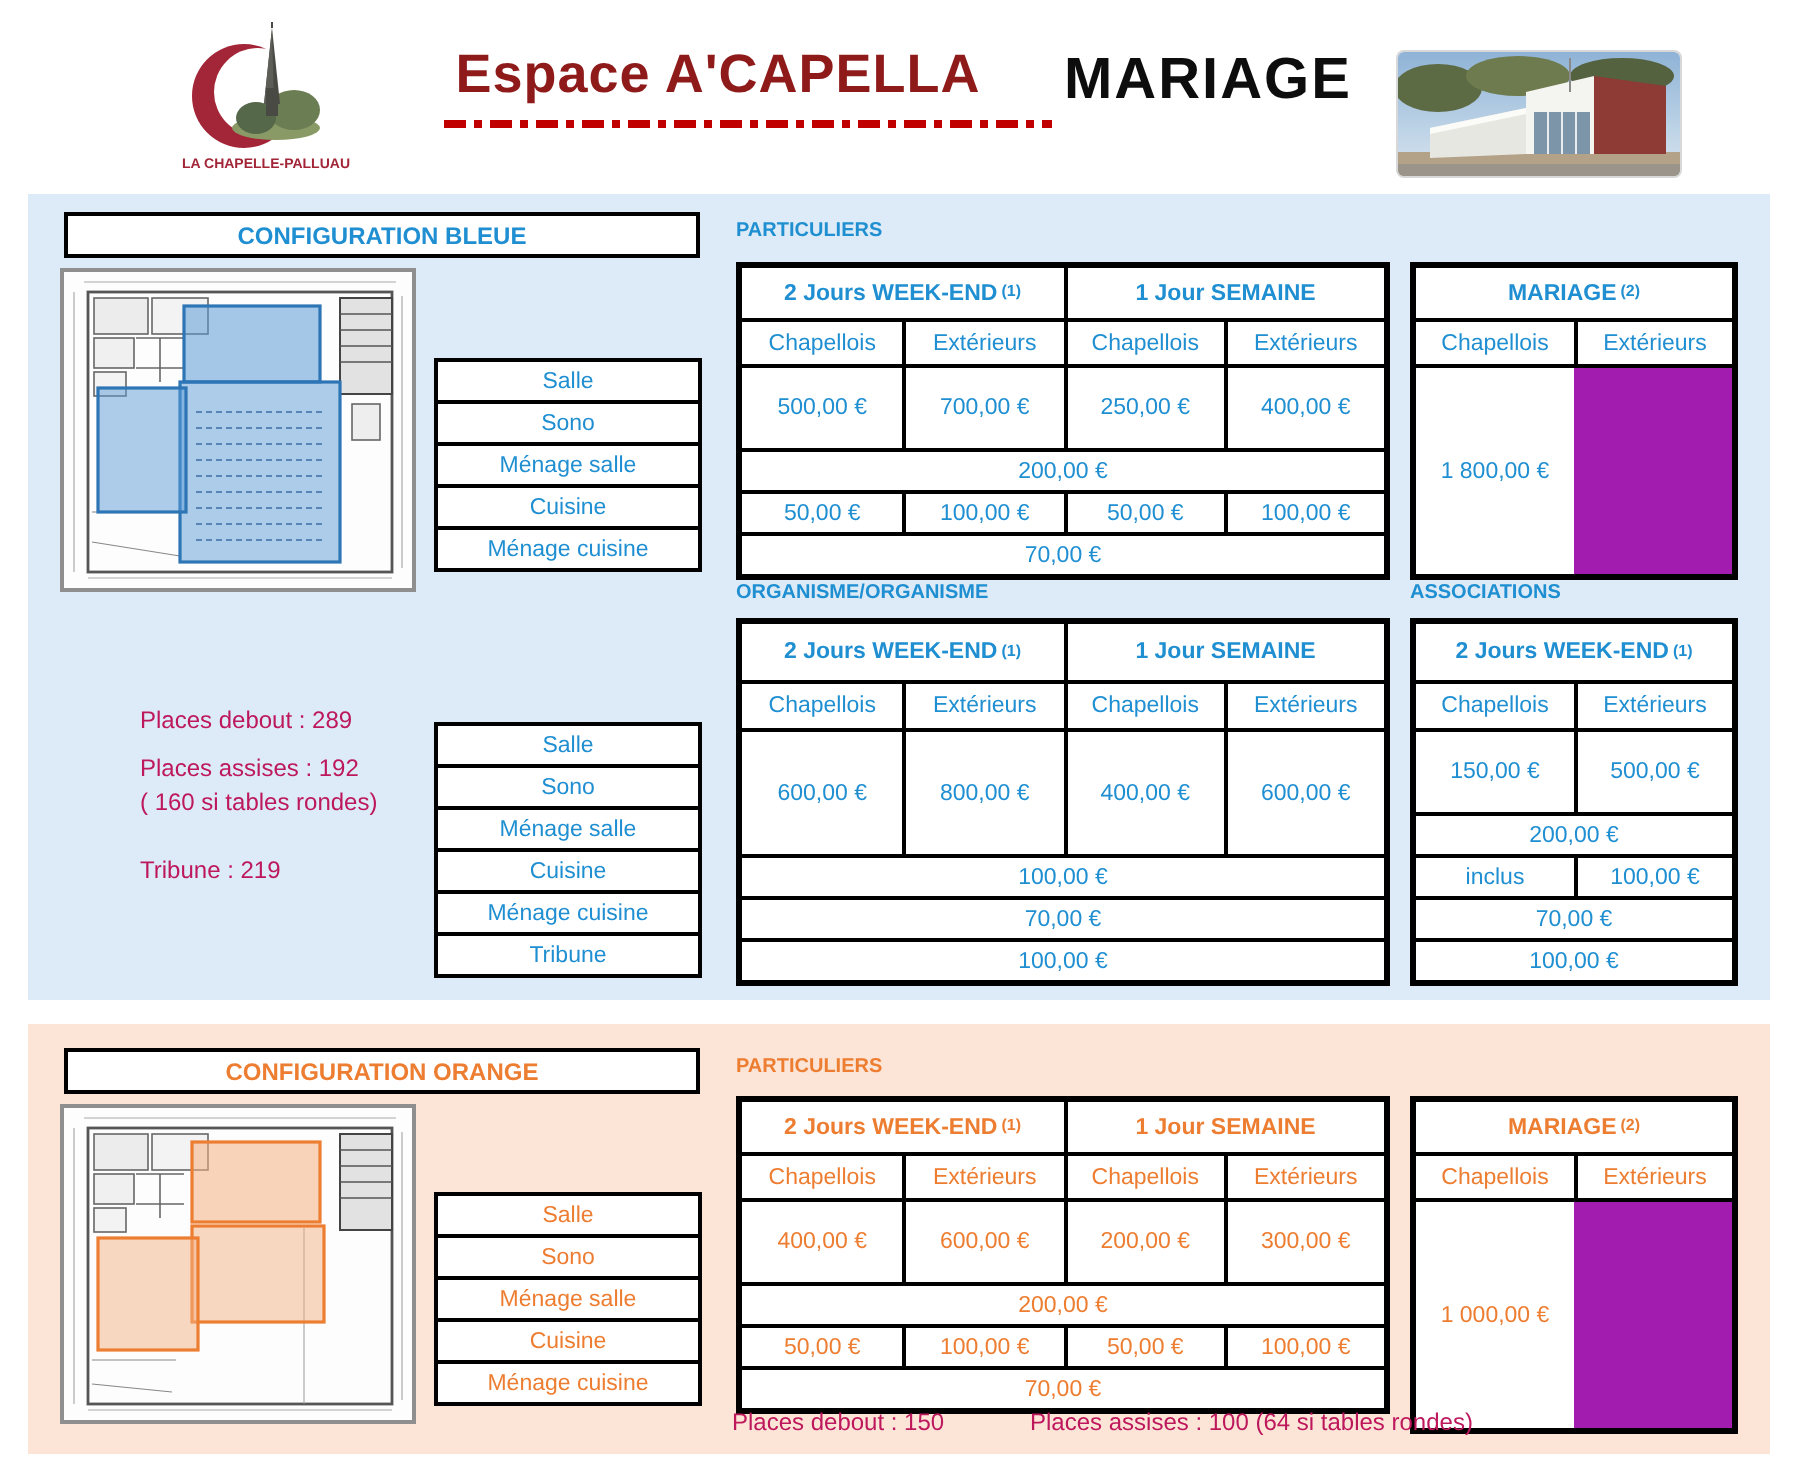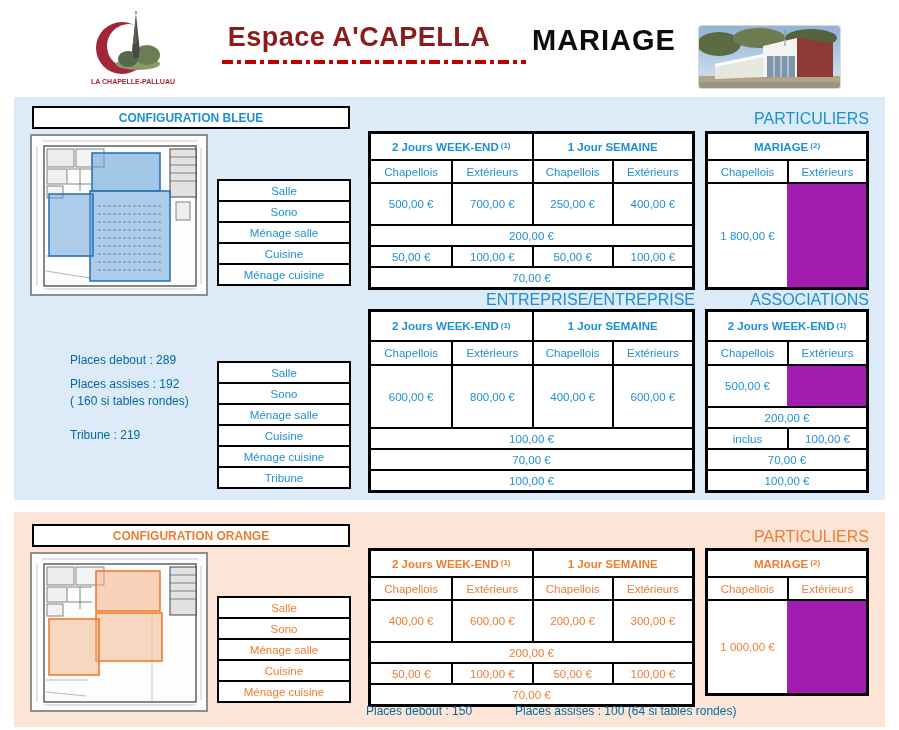--- a/index.html
+++ b/index.html
@@ -20,21 +20,21 @@
   .panel { position:absolute; left:14px; width:871px; }
   .panel.blue   { top:97px;  height:403px; background:var(--panel-blue,#dcebf7); }
   .panel.orange { top:512px; height:215px; background:var(--panel-orange,#fce4d6); }
 
   .configbox { position:absolute; left:18px; width:318px; height:23px; background:#fff;
                border:2.5px solid #000; display:flex; align-items:center; justify-content:center;
                font-weight:bold; font-size:12px; }
   .panel.blue .configbox, .panel.blue .sechead, .panel.blue .cell, .panel.blue .lrow { color:var(--blue-text,#1f8fd2); }
   .panel.orange .configbox, .panel.orange .sechead, .panel.orange .cell, .panel.orange .lrow { color:var(--orange-text,#ed7d31); }
 
-  .sechead { position:absolute; text-align:right; font-weight:normal; font-size:16px; }
+  .sechead { position:absolute; text-align:left; font-weight:bold; font-size:10px; }
 
   .plan { position:absolute; left:16px; width:178px; background:#fff; border:2px solid #8f8f8f; }
 
   
   .lcol { position:absolute; left:203px; width:134px; }
   .lrow { border:2px solid #000; background:#fff; display:flex; align-items:center; justify-content:center;
           font-size:11.5px; margin-top:-2px; }
   .lrow:first-child { margin-top:0; }
 
   
@@ -43,21 +43,21 @@
   .ptable .row:first-child { border-top:none; }
   .g1 { grid-template-columns:1fr; }
   .g2 { grid-template-columns:1fr 1fr; }
   .g4 { grid-template-columns:1fr 1fr 1fr 1fr; }
   .cell { display:flex; align-items:center; justify-content:center; border-left:2.5px solid #000;
           font-size:11.5px; background:#fff; text-align:center; }
   .cell:first-child { border-left:none; }
   .cell.b { font-weight:bold; }
   sup.fn { font-size:8px; margin-left:2px; transform:translateY(-1px); font-weight:bold; }
 
-  .captext { position:absolute; font-size:12px; color:#0369a1; white-space:nowrap; }
+  .captext { position:absolute; font-size:12px; color:#be185d; white-space:nowrap; }
 </style>
 </head>
 <body>
 
 <div class="page">
 
   <div class="logo">
     <svg viewBox="0 0 110 80" width="110" height="80">
       <circle cx="38" cy="38" r="26" fill="#a32638"></circle>
       <circle cx="45" cy="36" r="22" fill="#ffffff"></circle>
@@ -198,21 +198,21 @@
       </div>
       <div class="row g2" style="height:23px;">
         <div class="cell">Chapellois</div>
         <div class="cell">Extérieurs</div>
       </div>
       <div class="row g2" style="height:105px;">
         <div class="cell">1 800,00 €</div>
       </div>
     </div>
 
-    <div class="sechead" style="left:354px; width:327px; top:194px;">ENTREPRISE/ENTREPRISE</div>
+    <div class="sechead" style="left:354px; width:327px; top:194px;">ORGANISME/ORGANISME</div>
     <div class="sechead" style="left:691px; width:164px; top:194px;">ASSOCIATIONS</div>
 
     <div class="captext" style="left:56px; top:256px;">Places debout : 289</div>
     <div class="captext" style="left:56px; top:280px;">Places assises : 192</div>
     <div class="captext" style="left:56px; top:297px;">( 160 si tables rondes)</div>
     <div class="captext" style="left:56px; top:331px;">Tribune : 219</div>
 
     <div class="lcol" style="top:264px;">
       <div class="lrow" style="height:23px;">Salle</div>
       <div class="lrow" style="height:23px;">Sono</div>
@@ -258,20 +258,21 @@
         <div class="cell b">
             <span>2 Jours WEEK-END</span>
             <sup class="fn">(1)</sup>
           </div>
       </div>
       <div class="row g2" style="height:24px;">
         <div class="cell">Chapellois</div>
         <div class="cell">Extérieurs</div>
       </div>
       <div class="row g2" style="height:42px;">
+        <div class="cell">150,00 €</div>
         <div class="cell">500,00 €</div>
       </div>
       <div class="row g1" style="height:21px;">
         <div class="cell">200,00 €</div>
       </div>
       <div class="row g2" style="height:21px;">
         <div class="cell">inclus</div>
         <div class="cell">100,00 €</div>
       </div>
       <div class="row g1" style="height:21px;">
@@ -363,21 +364,21 @@
       <div class="row g1" style="height:25px;">
         <div class="cell b">
             <span>MARIAGE</span>
             <sup class="fn">(2)</sup>
           </div>
       </div>
       <div class="row g2" style="height:23px;">
         <div class="cell">Chapellois</div>
         <div class="cell">Extérieurs</div>
       </div>
-      <div class="row g2" style="height:94px;">
+      <div class="row g2" style="height:115px;">
         <div class="cell">1 000,00 €</div>
       </div>
     </div>
 
     <div class="captext" style="left:352px; top:192px;">Places debout : 150</div>
     <div class="captext" style="left:501px; top:192px;">Places assises : 100 (64 si tables rondes)</div>
   </div>
 
 </div>
 

